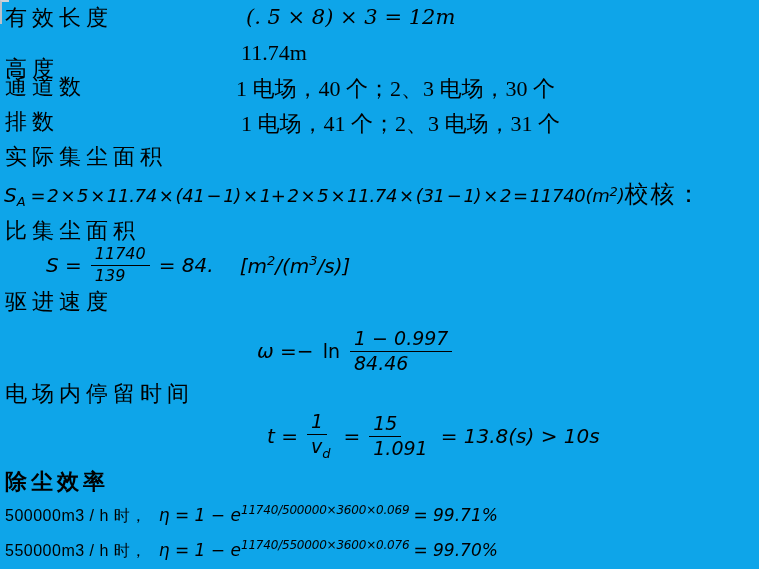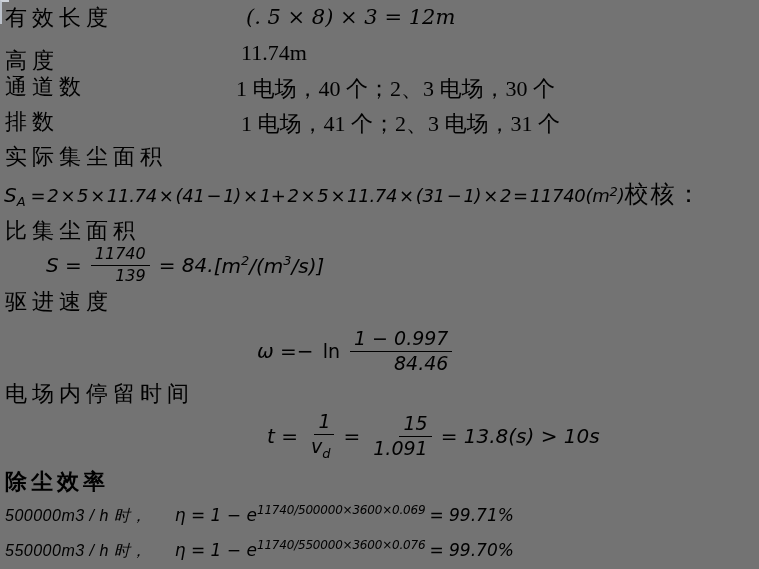--- a/index.html
+++ b/index.html
@@ -1,18 +1,18 @@
 <!DOCTYPE html>
 <html><head>
 <meta charset="utf-8">
 <style>
   * { margin:0; padding:0; box-sizing:border-box; }
   html,body { background:#fff; }
   #page {
-    position:relative; width:759px; height:569px; background:#737373;
+    position:relative; width:759px; height:569px; background:#0ea5e9;
     color:#000; overflow:hidden;
     font-family:"Liberation Serif","DejaVu Serif",serif;
   }
   .abs { position:absolute; white-space:nowrap; }
   
   .cjk-label   { font-size:22px; letter-spacing:5px; color:#000; }
   .cjk-heading { font-size:22px; letter-spacing:5px; color:#000; }
   .cjk-heading-bold { font-size:22px; letter-spacing:4px; font-weight:bold; color:#000; }
   
   .row-value { font-size:22px; letter-spacing:0; color:#000; }
@@ -20,52 +20,52 @@
   
   .math  { font-family:"DejaVu Sans",sans-serif; font-style:italic; font-size:20px; color:#000; }
   .math-sm { font-family:"DejaVu Sans",sans-serif; font-style:italic; font-size:18px;
              word-spacing:-3.5px; letter-spacing:-0.3px; color:#000; }
   .rm { font-style:normal; }
   .cjk-inline { font-family:"Liberation Serif","DejaVu Serif",serif; font-style:normal;
                 font-size:24px; letter-spacing:2px; }
   sub.m { font-family:"DejaVu Sans",sans-serif; font-style:italic; font-size:13px; }
   sup.m { font-family:"DejaVu Sans",sans-serif; font-style:italic; font-size:13px; }
   .formula-row { position:absolute; display:flex; align-items:center; white-space:nowrap; }
-  .frac { display:inline-flex; flex-direction:column; align-items:flex-end;
+  .frac { display:inline-flex; flex-direction:column; align-items:flex-start;
           font-family:"DejaVu Sans",sans-serif; font-style:italic; }
   .frac .num { padding:0 4px 2px; border-bottom:1.6px solid #000; line-height:1.05; text-align:center; }
   .frac .den { padding:2px 4px 0; line-height:1.05; text-align:center; }
   .f16 { font-size:16px; } .f19 { font-size:19px; }
   .s-frac { margin:0 9px; }
-  .s-mid  { }
+  .s-mid  { margin-right:26px; }
   .w-ln   { margin:0 10px 0 9px; }
   .w-frac { margin-right:16px; }
   .t-frac { margin:0 9px; }
   
   .eff-line { position:absolute; white-space:nowrap; }
   .eff-cond { font-family:"Liberation Sans","DejaVu Sans",sans-serif; font-size:16px;
-              letter-spacing:0.5px; margin-right:28px; color:#000;font-style:italic; }
+              letter-spacing:0.5px; margin-right:12px; color:#000; }
   .eff-math { font-family:"DejaVu Sans",sans-serif; font-style:italic; font-size:17px; color:#000; }
   .eff-math sup { font-size:12px; font-style:italic; letter-spacing:-0.2px; }
   .eff-result { margin-left:4px; }
   
   .edge-artifact { position:absolute; left:0; top:0; width:9px; height:24px;
                    border-left:2px solid #bcc2cb; border-top:2px solid #cdd2d9; }
 </style>
 </head>
 <body>
 
 <div id="page">
 
   <div class="edge-artifact"></div>
 
   <div class="abs cjk-label" style="left:5px;top:3px">有效长度</div>
   <div class="abs row-value-math" style="left:240px;top:5px">(. 5 × 8) × 3 = 12m</div>
 
-  <div class="abs cjk-label" style="left:5px;top:46px">高度</div>
+  <div class="abs cjk-label" style="left:5px;top:54px">高度</div>
   <div class="abs row-value" style="left:241px;top:40px">11.74m</div>
 
   <div class="abs cjk-label" style="left:5px;top:72px">通道数</div>
   <div class="abs row-value" style="left:236px;top:74px">1 电场，40 个；2、3 电场，30 个</div>
 
   <div class="abs cjk-label" style="left:5px;top:107px">排数</div>
   <div class="abs row-value" style="left:241px;top:109px">1 电场，41 个；2、3 电场，31 个</div>
 
   <div class="abs cjk-heading" style="left:5px;top:142px">实际集尘面积</div>
 

